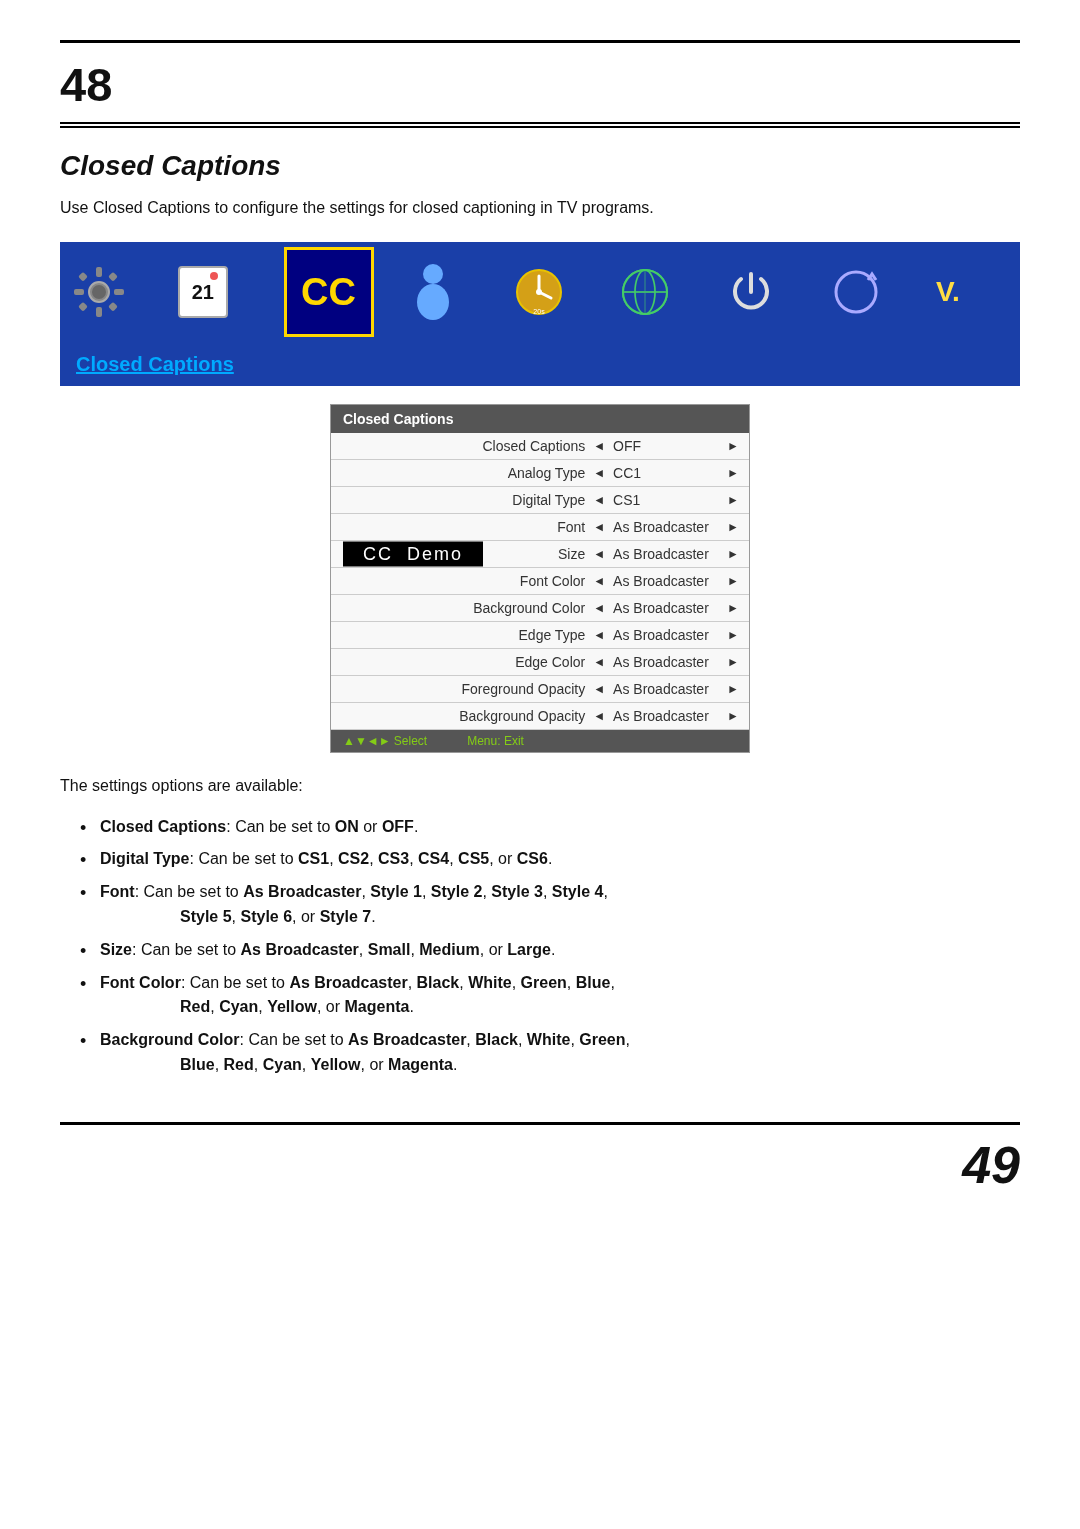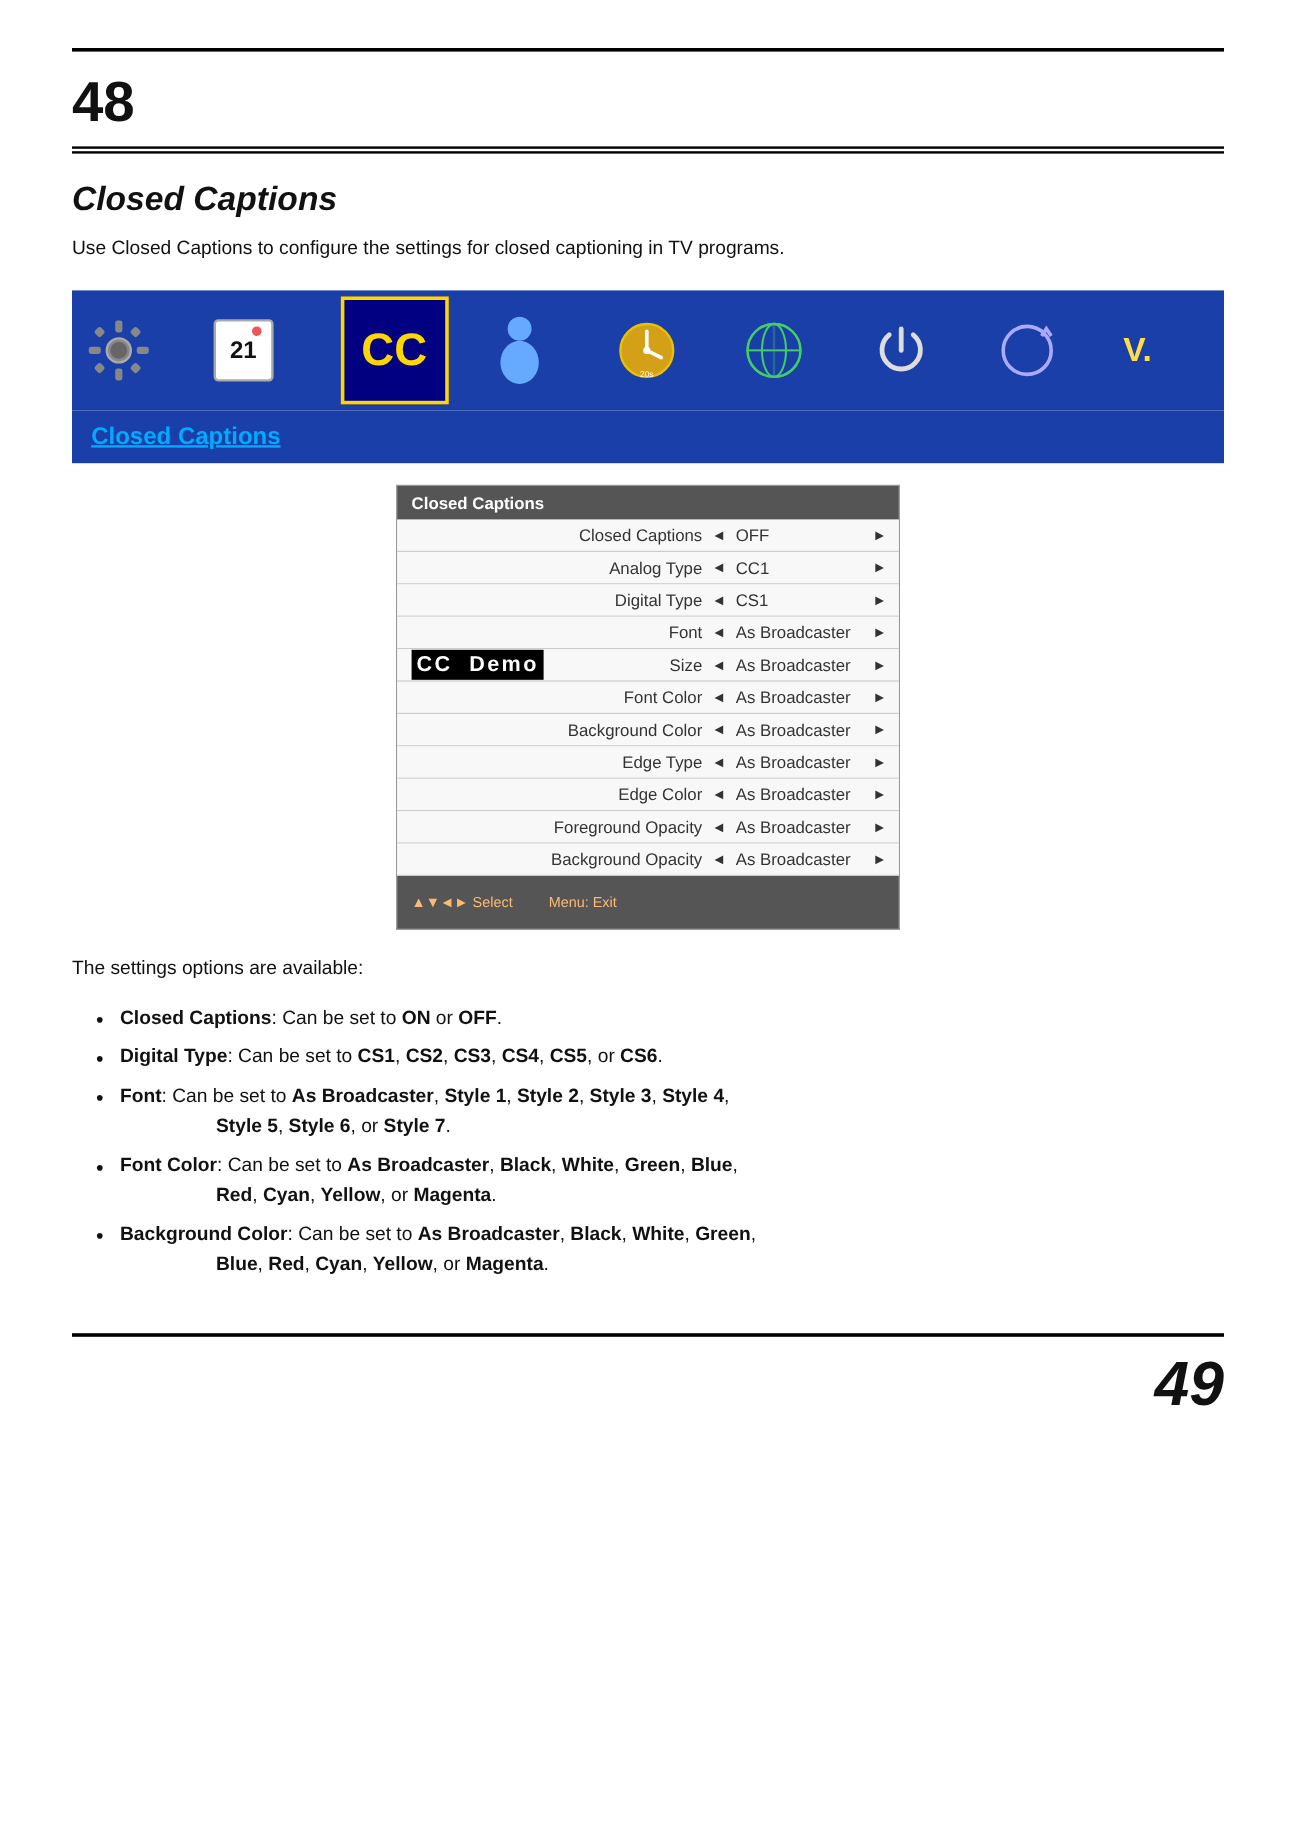--- a/index.html
+++ b/index.html
@@ -227,32 +227,32 @@
       position: relative;
     }
     .cc-demo-label {
       position: absolute;
       left: 12px;
       top: 50%;
       transform: translateY(-50%);
       background: #000;
       color: #fff;
       font-size: 18px;
-      font-weight: bold;
-      padding: 2px 4px;
+      font-weight: normal;
+      padding: 2px 20px;
       letter-spacing: 2px;
     }
 
     .popup-footer {
       background: #555;
-      color: #fdba74;
+      color: #84cc16;
       font-size: 12px;
-      padding: 15px 12px;
-      display: flex;
-      gap: 30px;
+      padding: 4px 12px;
+      display: flex;
+      gap: 40px;
     }
 
     
     .body-section {
       margin-top: 20px;
       font-size: 16px;
       line-height: 1.6;
     }
 
     .following-text {
@@ -505,20 +505,23 @@
 
       <li>
         <span><strong>Digital Type</strong>: Can be set to <strong>CS1</strong>, <strong>CS2</strong>, <strong>CS3</strong>, <strong>CS4</strong>, <strong>CS5</strong>, or <strong>CS6</strong>.</span>
       </li>
 
       <li>
         <span><strong>Font</strong>: Can be set to <strong>As Broadcaster</strong>, <strong>Style 1</strong>, <strong>Style 2</strong>, <strong>Style 3</strong>, <strong>Style 4</strong>,</span>
         <div class="indent-line"><strong>Style 5</strong>, <strong>Style 6</strong>, or <strong>Style 7</strong>.</div>
       </li>
 
+      <li>
+        <span><strong>Size</strong>: Can be set to <strong>As Broadcaster</strong>, <strong>Small</strong>, <strong>Medium</strong>, or <strong>Large</strong>.</span>
+      </li>
 
       <li>
         <span><strong>Font Color</strong>: Can be set to <strong>As Broadcaster</strong>, <strong>Black</strong>, <strong>White</strong>, <strong>Green</strong>, <strong>Blue</strong>,</span>
         <div class="indent-line"><strong>Red</strong>, <strong>Cyan</strong>, <strong>Yellow</strong>, or <strong>Magenta</strong>.</div>
       </li>
 
       <li>
         <span><strong>Background Color</strong>: Can be set to <strong>As Broadcaster</strong>, <strong>Black</strong>, <strong>White</strong>, <strong>Green</strong>,</span>
         <div class="indent-line"><strong>Blue</strong>, <strong>Red</strong>, <strong>Cyan</strong>, <strong>Yellow</strong>, or <strong>Magenta</strong>.</div>
       </li>

